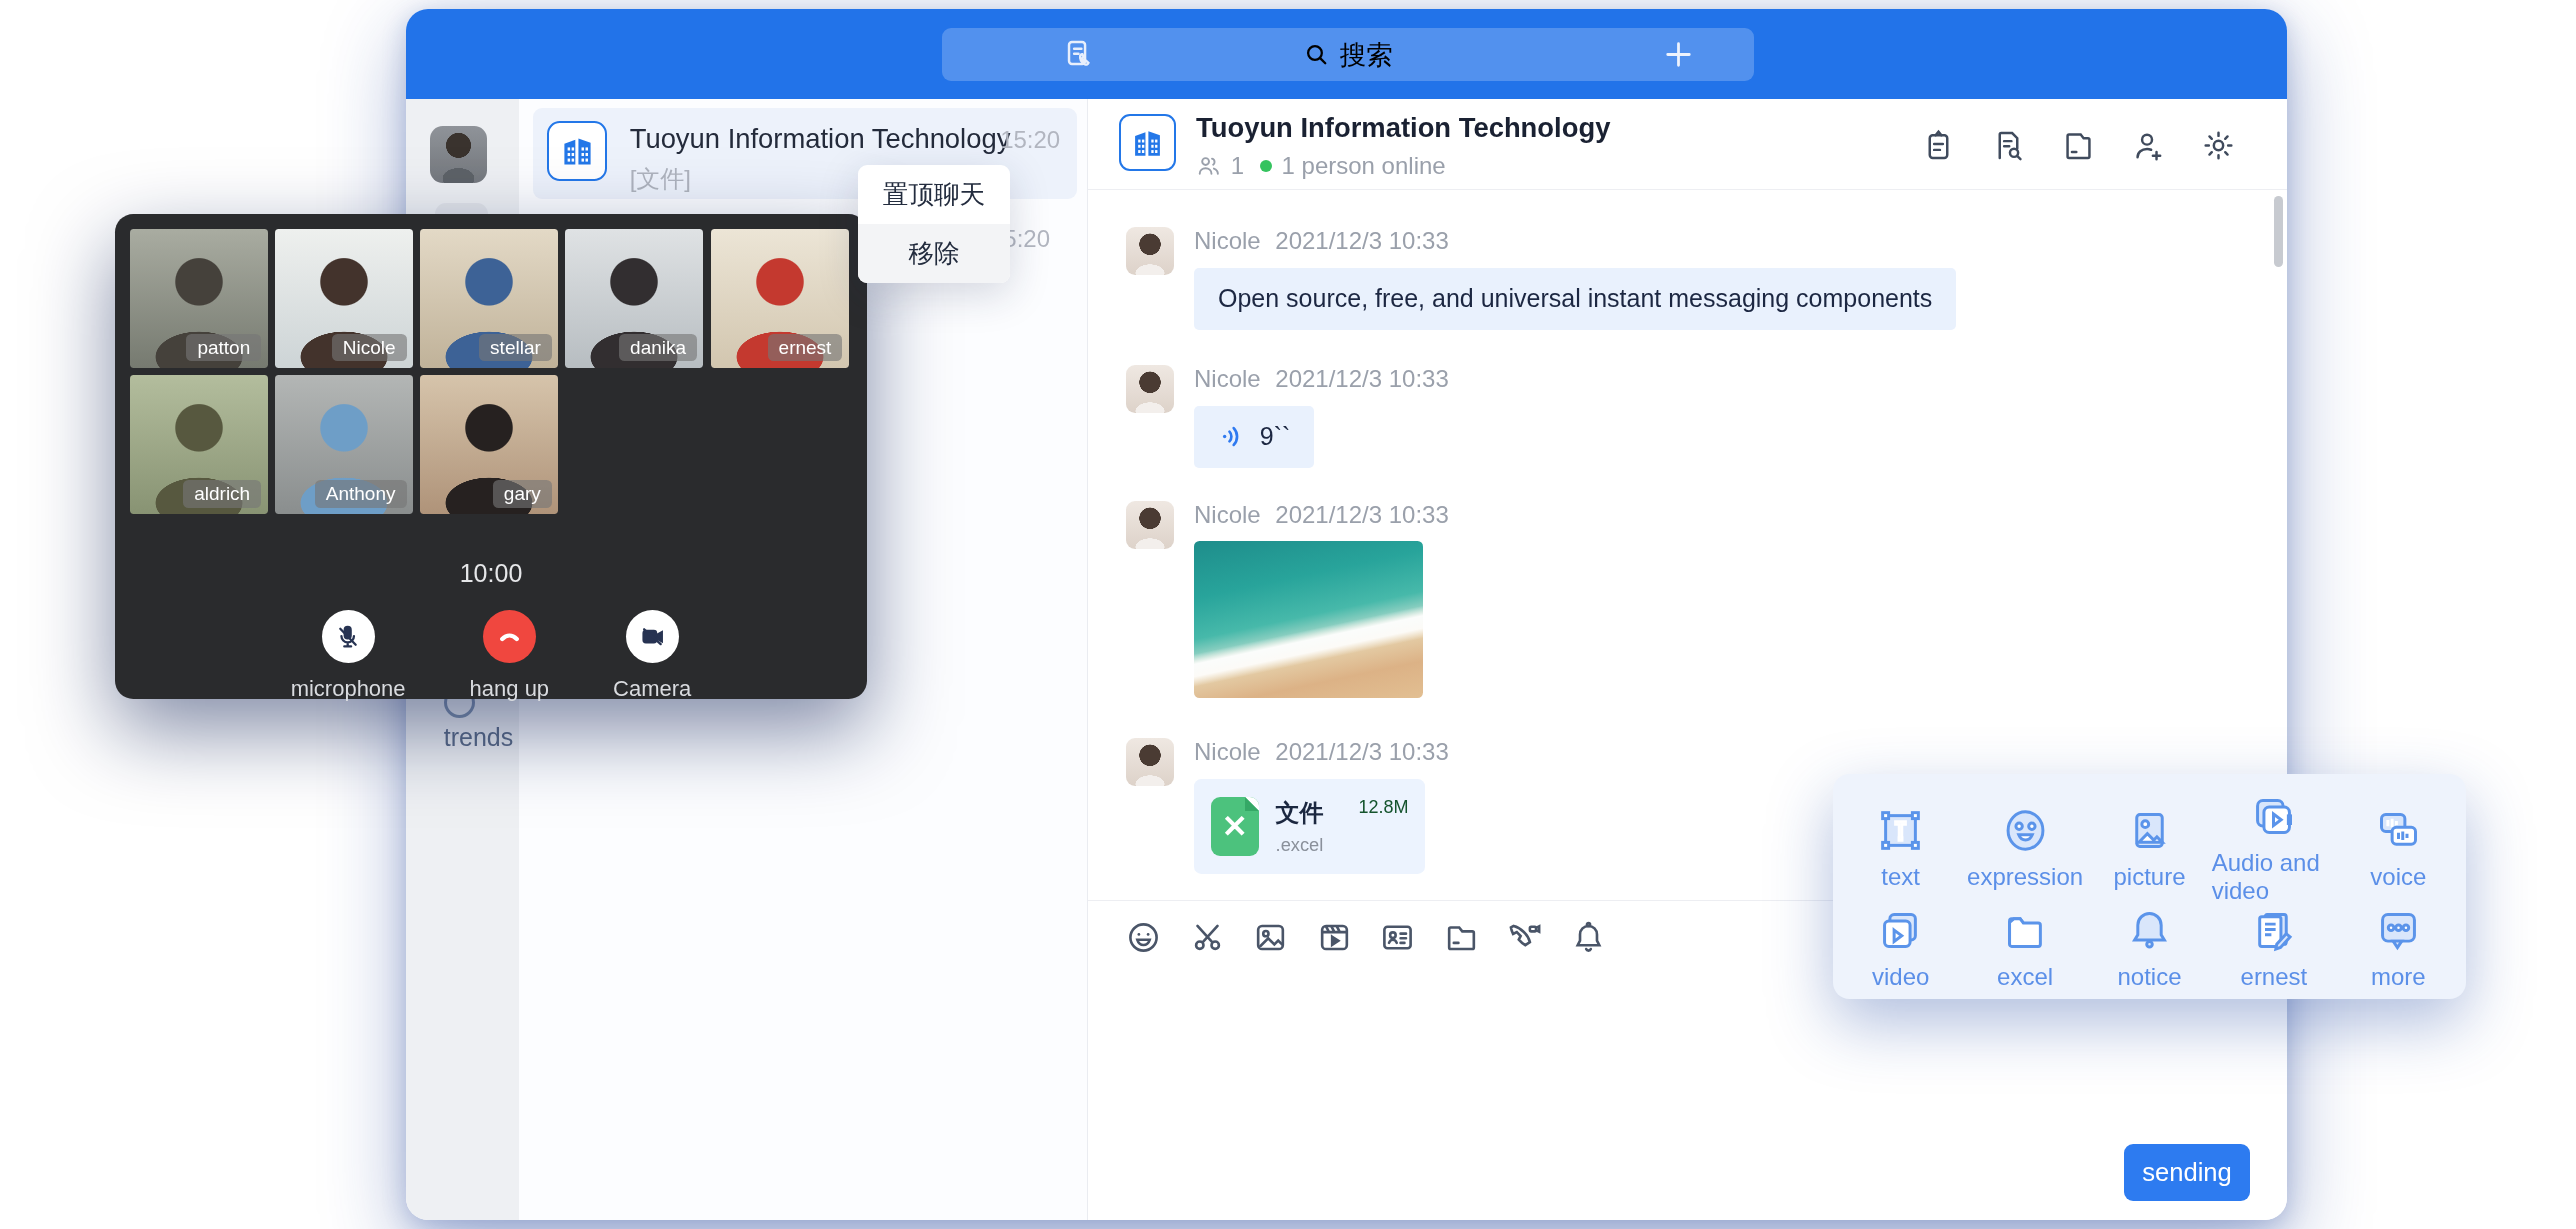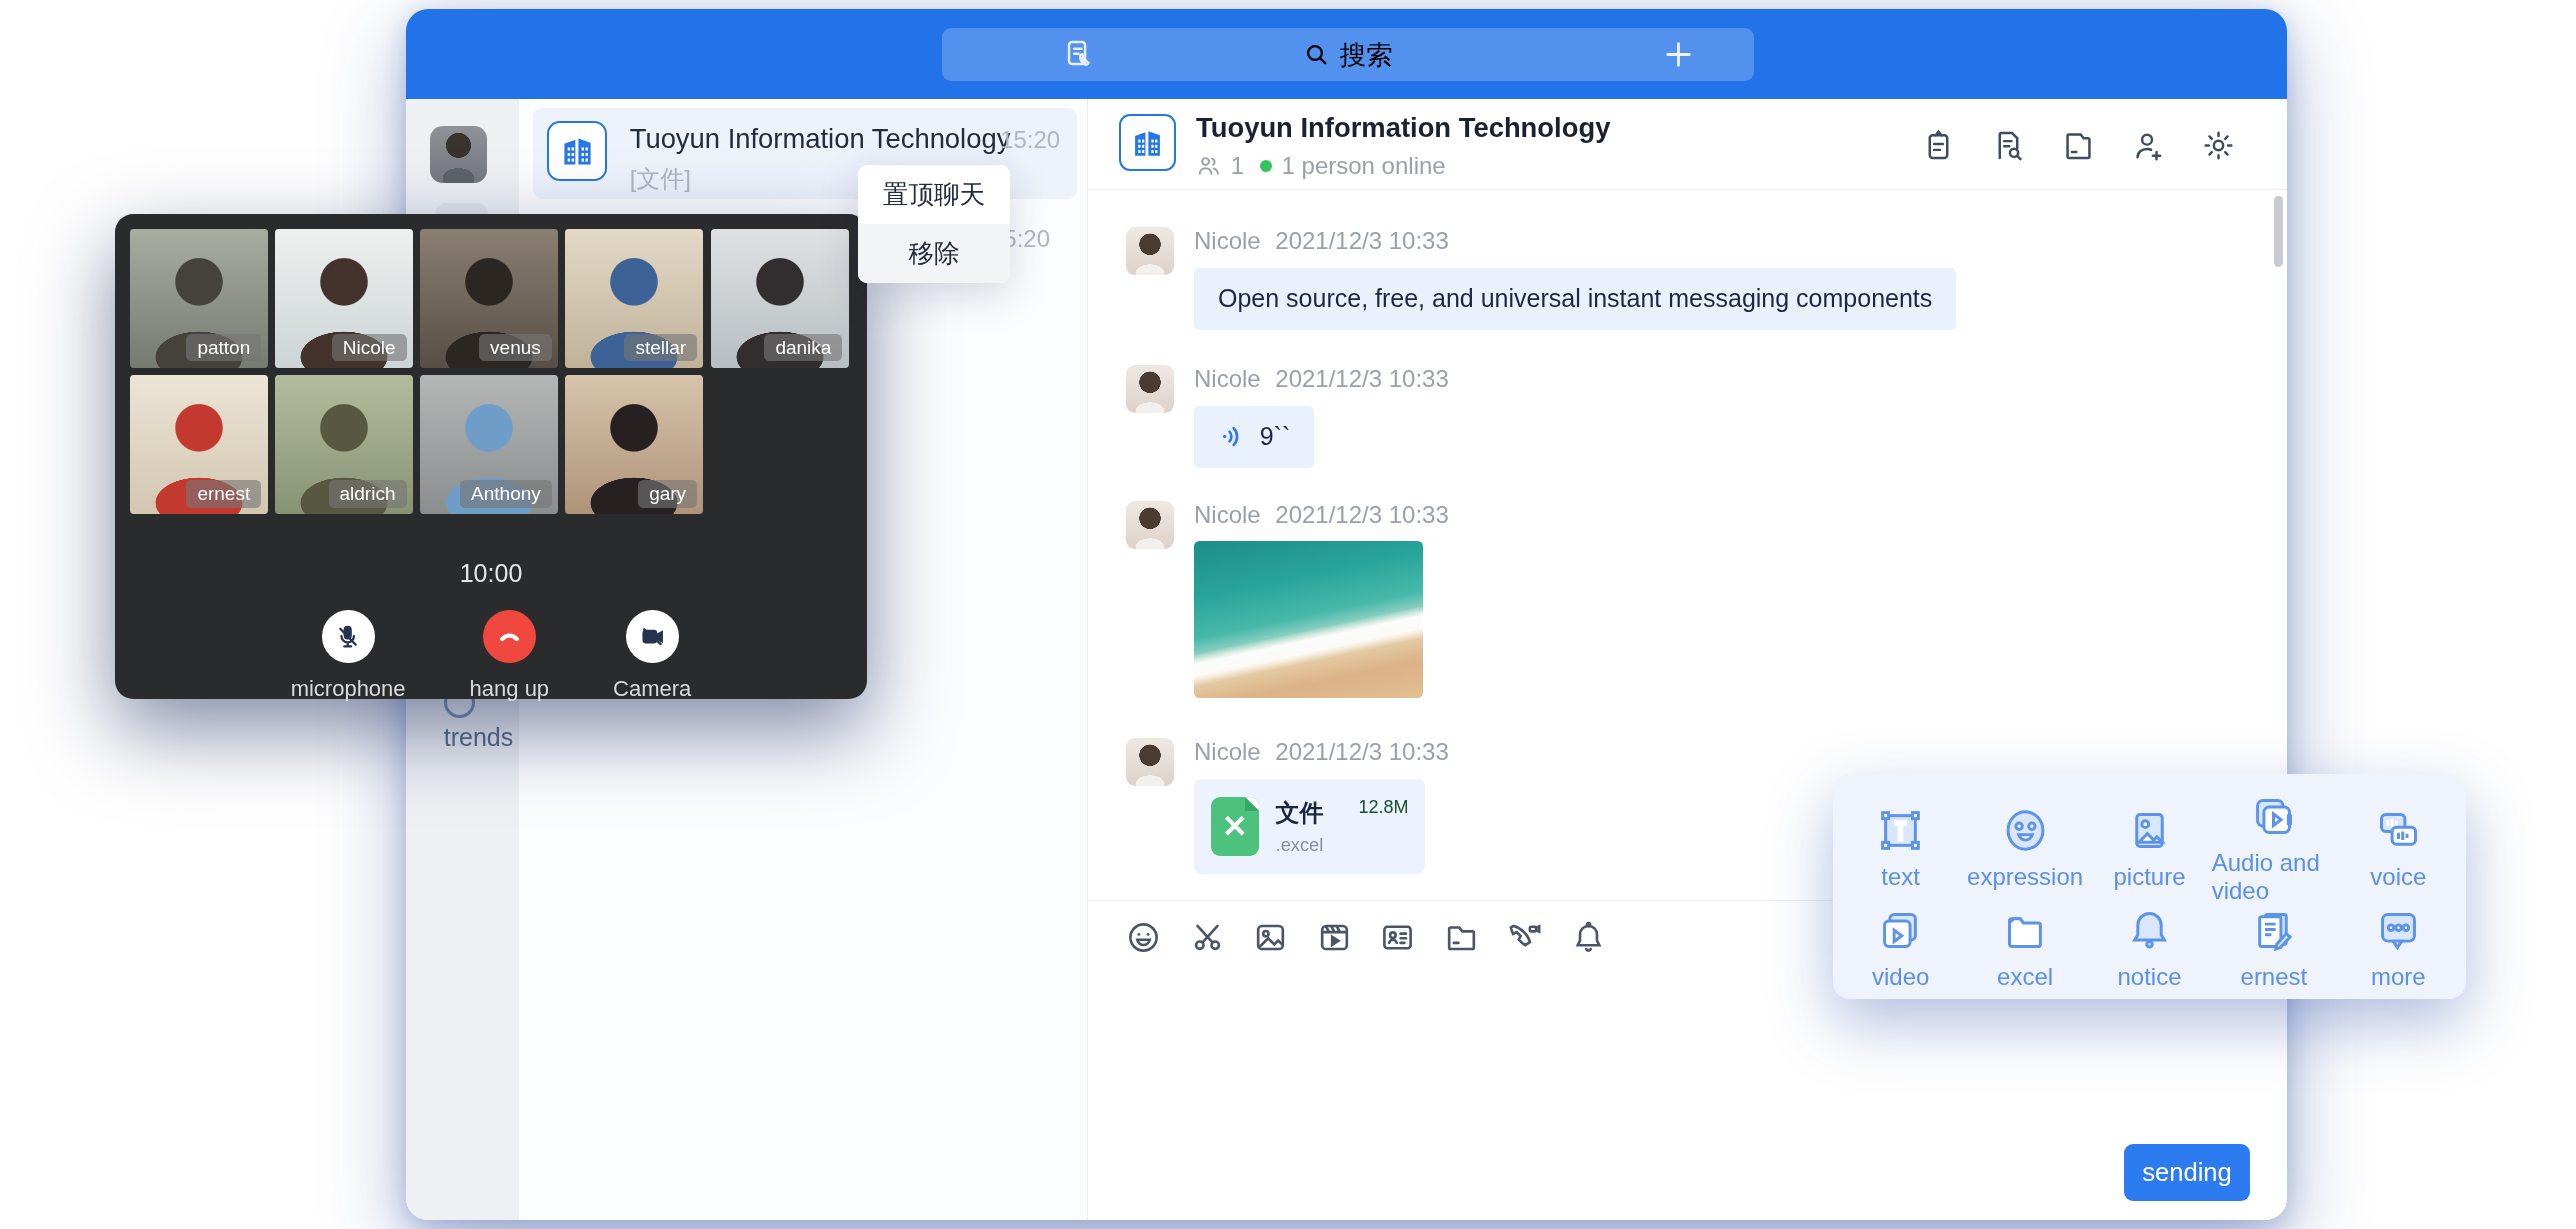--- a/index.html
+++ b/index.html
@@ -369,23 +369,20 @@
   </div>
 
   <div class="call-panel">
     <div class="tiles">
       <div class="tile" style="--bg1: #a9aca1; --bg2: #767a70; --fig: #45413b;">
           <span class="tile-chip">patton</span>
         </div>
       <div class="tile" style="--bg1: #eef0ee; --bg2: #cdd4d6; --fig: #43332c;">
           <span class="tile-chip">Nicole</span>
         </div>
-      <div class="tile" style="--bg1: #8b7f72; --bg2: #574e45; --fig: #2c2622;">
-          <span class="tile-chip">venus</span>
-        </div>
       <div class="tile" style="--bg1: #e3d9c6; --bg2: #c0b299; --fig: #3d6296;">
           <span class="tile-chip">stellar</span>
         </div>
       <div class="tile" style="--bg1: #dfe2e4; --bg2: #b7bdc1; --fig: #322e30;">
           <span class="tile-chip">danika</span>
         </div>
       <div class="tile" style="--bg1: #ece5d6; --bg2: #d2c6af; --fig: #c4392f;">
           <span class="tile-chip">ernest</span>
         </div>
       <div class="tile" style="--bg1: #b3bd9d; --bg2: #889373; --fig: #57583f;">

